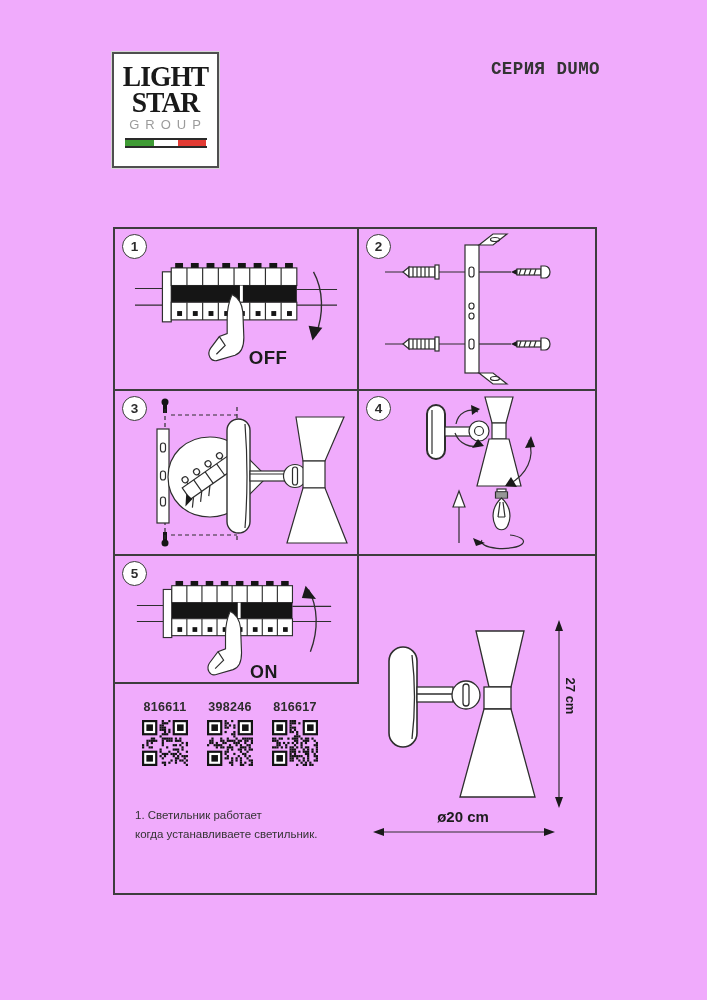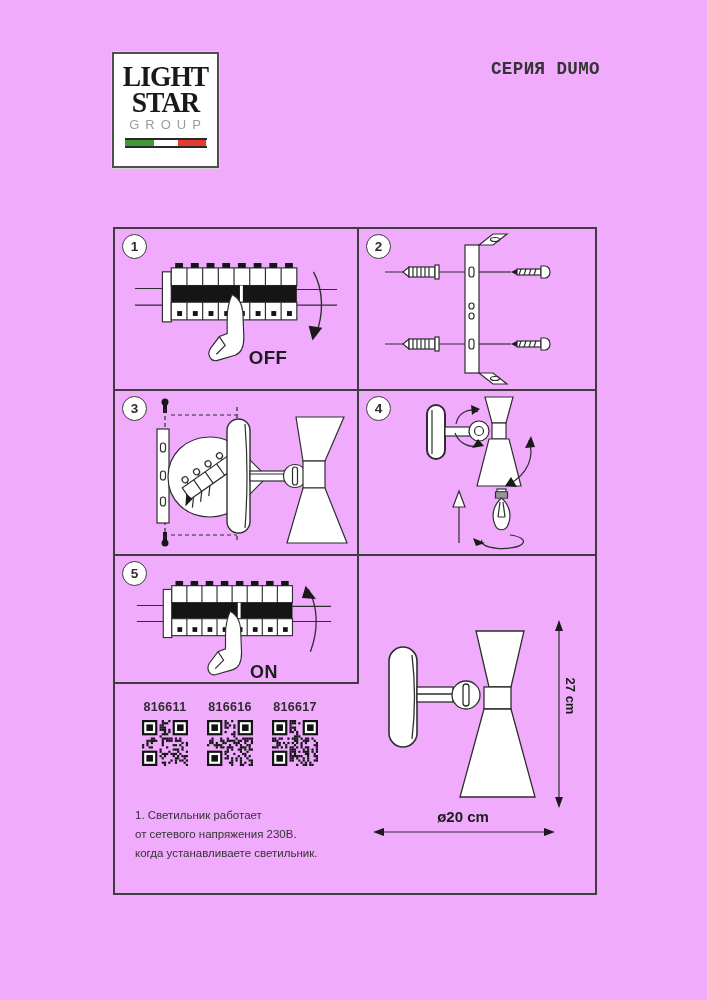--- a/index.html
+++ b/index.html
@@ -421,21 +421,21 @@
                 <rect x="56" y="0" width="28" height="28"></rect>
                 <rect fill="#fff" x="60" y="4" width="20" height="20"></rect>
                 <rect x="64" y="8" width="12" height="12"></rect>
                 <rect x="0" y="56" width="28" height="28"></rect>
                 <rect fill="#fff" x="4" y="60" width="20" height="20"></rect>
                 <rect x="8" y="64" width="12" height="12"></rect>
               </g>
             </svg>
         </div>
         <div class="qr-item">
-          <div class="qr-number">816616</div>
+          <div class="qr-number">398246</div>
           <svg class="qr-svg" viewBox="0 0 84 84">
               <g fill="#131313">
                 <rect x="32" y="0" width="4" height="4"></rect>
                 <rect x="44" y="0" width="4" height="4"></rect>
                 <rect x="32" y="4" width="4" height="4"></rect>
                 <rect x="36" y="4" width="4" height="4"></rect>
                 <rect x="32" y="8" width="4" height="4"></rect>
                 <rect x="40" y="8" width="4" height="4"></rect>
                 <rect x="48" y="8" width="4" height="4"></rect>
                 <rect x="32" y="12" width="4" height="4"></rect>
@@ -682,21 +682,20 @@
                 <rect x="64" y="8" width="12" height="12"></rect>
                 <rect x="0" y="56" width="28" height="28"></rect>
                 <rect fill="#fff" x="4" y="60" width="20" height="20"></rect>
                 <rect x="8" y="64" width="12" height="12"></rect>
               </g>
             </svg>
         </div>
       </div>
       <div class="notes">
         <div>1. Светильник работает</div>
-        <div>от сетевого напряжения 230В.</div>
         <div>когда устанавливаете светильник.</div>
       </div>
     </div>
 
     <div class="panel p-dim">
       <svg class="draw" style="left:0; top:0;" width="238" height="339" viewBox="0 0 238 339">
         <g stroke="#2e2e2e" stroke-width="1.3" fill="none">
           <rect x="30" y="91" width="28" height="100" rx="14" fill="#fff" stroke-width="1.6"></rect>
           <path d="M53,99 q5,42 0,84"></path>
           <rect x="58" y="131" width="36" height="15" fill="#fff"></rect>

